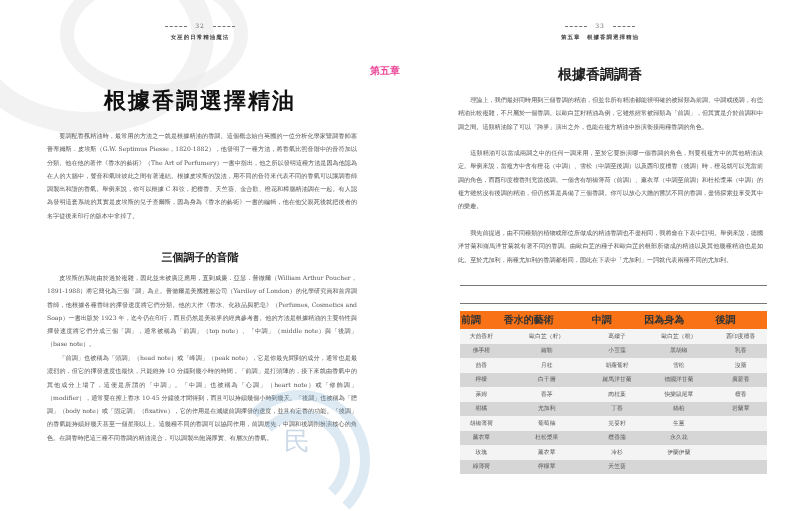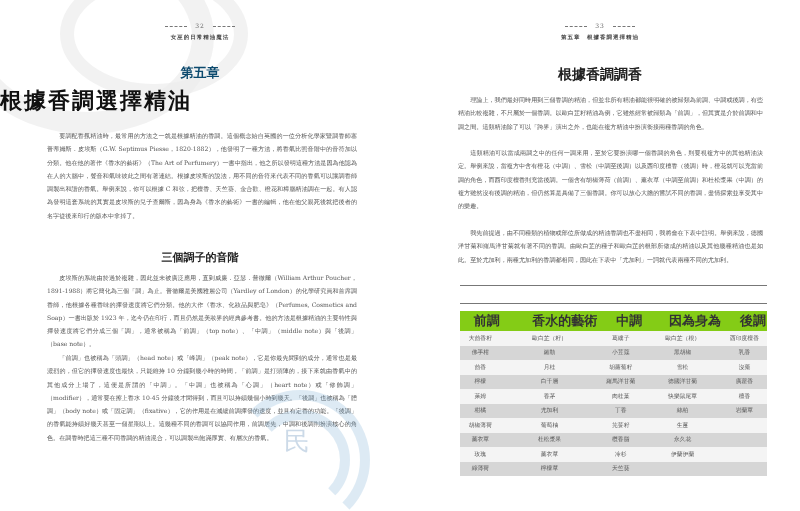--- a/index.html
+++ b/index.html
@@ -12,35 +12,35 @@
   .page.right { left:400px; }
   .swirl {
     position:absolute; border-radius:50%; border:22px solid #ececec; opacity:.7;
   }
   .pagenum {
     position:absolute; top:22px; left:0; right:0; text-align:center;
     font-size:6px; color:#666; letter-spacing:1px;
   }
   .pagenum .dash { display:inline-block; width:22px; border-top:1px dashed #777; vertical-align:middle; margin:0 8px; }
   .runtitle { position:absolute; top:34px; left:0; right:0; text-align:center; font-size:5.5px; color:#444; letter-spacing:1px; font-weight:bold; }
-  .chapter { position:absolute; top:64px; left:0; right:0; text-align:center; font-size:13px; font-weight:bold; color:#0c4a6e; }
-  .chaptitle { position:absolute; top:86px; left:0; right:0; font-size:22px; font-weight:bold; color:#111; letter-spacing:2px; }
+  .chapter { position:absolute; top:64px; left:0; right:0; text-align:right; font-size:10px; font-weight:bold; color:#ec4899; }
+  .chaptitle { position:absolute; top:86px; left:0; right:0; text-align:center; font-size:22px; font-weight:bold; color:#111; letter-spacing:2px; }
   .para {
     position:absolute; font-size:6.1px; line-height:13.3px; color:#555; text-align:justify;
     text-indent:2em;
   }
   .sec-title { position:absolute; left:0; right:0; text-align:center; font-size:11px; font-weight:bold; color:#222; }
   .rule { position:absolute; border-top:1px solid #777; }
   .table-caption { position:absolute; left:0; right:0; text-align:center; font-family:"DejaVu Sans","Liberation Sans",sans-serif; font-size:8px; font-weight:bold; color:#333; }
   table.oils {
     position:absolute; left:60px; top:311px; width:307px; border-collapse:collapse;
     font-family:"DejaVu Sans","Liberation Sans",sans-serif;
   }
   table.oils th {
-    background:#84cc16; color:#333; font-size:13px; font-weight:bold; height:16px; text-align:right;
+    background:#f97316; color:#333; font-size:10px; font-weight:bold; height:16px; text-align:left;
   }
   table.oils td { font-size:5.8px; color:#555; text-align:center; height:12.5px; }
   table.oils tr.odd td { background:#f4f4f4; }
   table.oils tr.even td { background:#d6d6d6; }
   .watermark {
     position:absolute; left:240px; top:390px; width:360px; height:110px; pointer-events:none;
   }
   .wm-arc { position:absolute; border-radius:50%; border:10px solid rgba(120,170,210,0.25); border-bottom-color:transparent; border-left-color:transparent; }
   .wm-text { position:absolute; color:rgba(110,150,190,0.35); font-family:"DejaVu Serif",serif; }
 </style>

